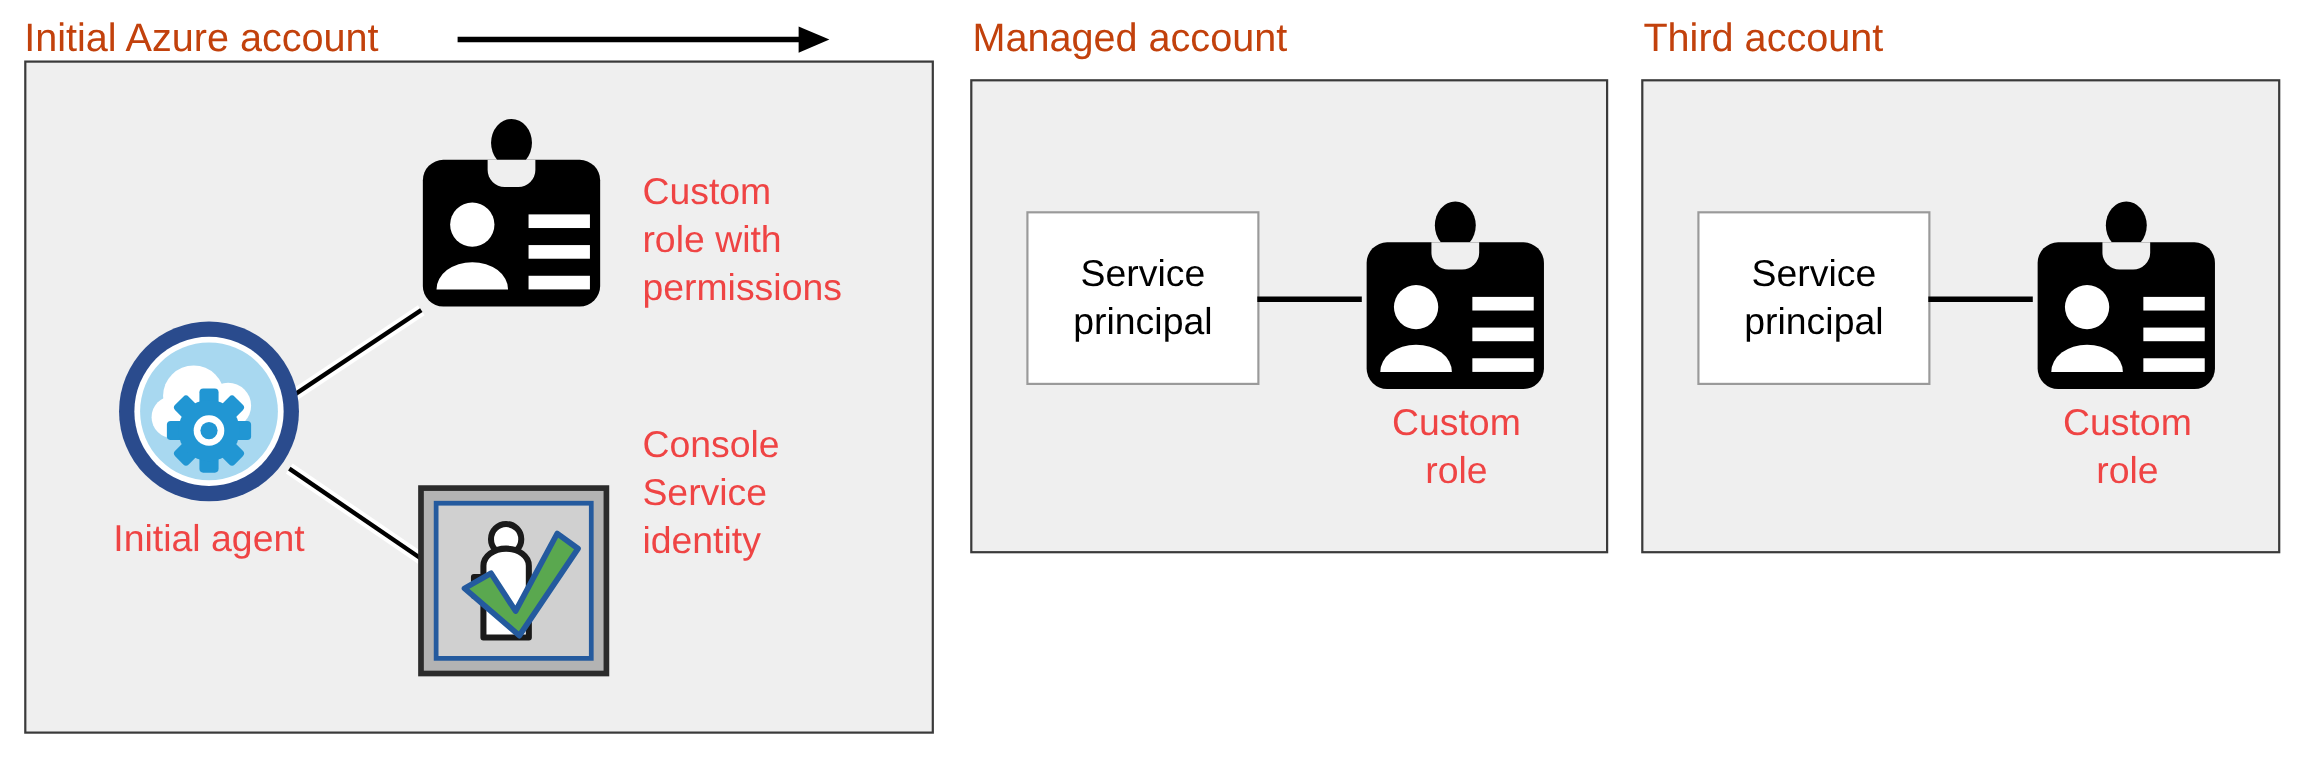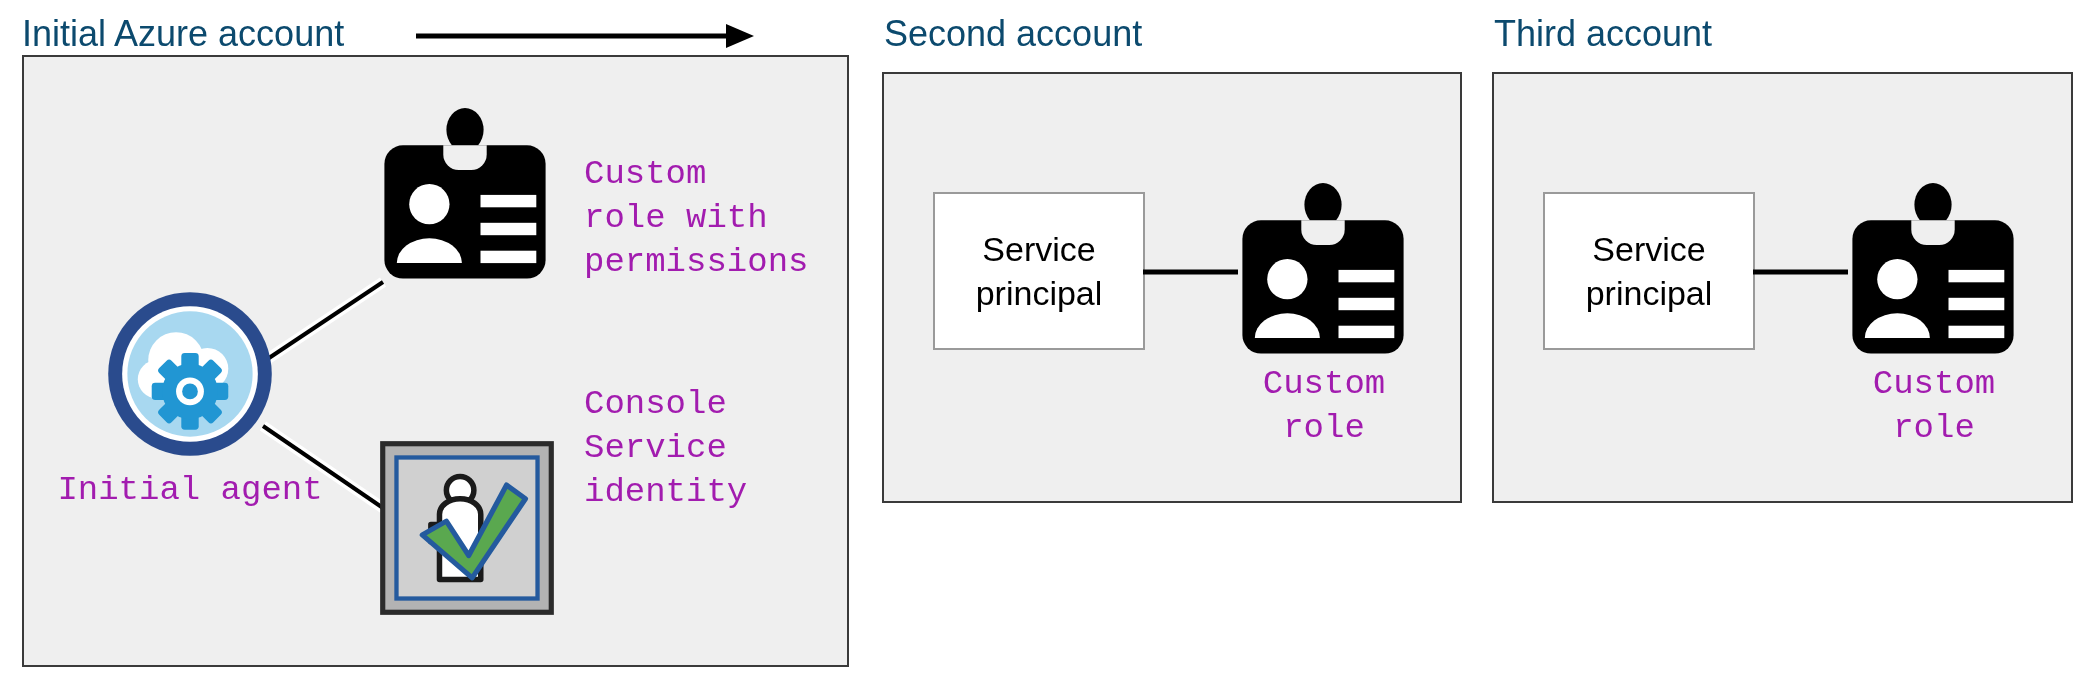--- a/index.html
+++ b/index.html
@@ -1,24 +1,24 @@
 <!DOCTYPE html>
 <html><head>
 <meta charset="utf-8">
 <style>
   html,body{margin:0;padding:0;background:#ffffff;}
   body{width:2100px;height:690px;font-family:"Liberation Sans",sans-serif;color:#000;}
   #stage{position:relative;width:2100px;height:690px;overflow:hidden;background:#fff;}
 
-  .panel-title{position:absolute;font-size:36px;line-height:36px;color:#0c4a6e;white-space:nowrap;font-family:"Liberation Sans",sans-serif;}
+  .panel-title{position:absolute;font-size:36px;line-height:36px;color:#c2410c;white-space:nowrap;font-family:"Liberation Sans",sans-serif;}
   .panel{position:absolute;background:#efefef;border:2px solid #3a3a3a;box-sizing:border-box;}
 
   .flow-arrow{position:absolute;}
 
-  .node-label{position:absolute;font-size:34px;line-height:44px;color:#a21caf;font-family:Liberation Mono, monospace;white-space:pre-line;}
+  .node-label{position:absolute;font-size:34px;line-height:44px;color:#ef4444;font-family:Liberation Sans, sans-serif;white-space:pre-line;}
   .node-label.center{text-align:center;}
 
   .sp-box{position:absolute;background:#ffffff;border:2px solid #9a9a9a;box-sizing:border-box;
           display:flex;align-items:center;justify-content:center;text-align:center;
           font-size:34px;line-height:44px;color:#000;white-space:pre-line;}
 
   .icon-badge{position:absolute;}
   .icon-msi{position:absolute;}
   .icon-agent{position:absolute;}
   .connector{position:absolute;}
@@ -31,21 +31,21 @@
 
   <div class="panel-title" style="left:22px;top:16px;">Initial Azure account</div>
 
   <div class="flow-arrow" style="left:410px;top:16px;width:350px;height:40px;">
     <svg width="350" height="40" viewBox="0 0 350 40">
       <line x1="6" y1="20" x2="322" y2="20" stroke="#000000" stroke-width="5"></line>
       <polygon points="316,8 344,20 316,32" fill="#000000"></polygon>
     </svg>
   </div>
 
-  <div class="panel-title" style="left:884px;top:16px;">Second account</div>
+  <div class="panel-title" style="left:884px;top:16px;">Managed account</div>
 
   <div class="panel-title" style="left:1494px;top:16px;">Third account</div>
 
   <div class="panel" style="left:22px;top:55px;width:827px;height:612px;"></div>
 
   <div class="connector" style="left:255px;top:240px;width:330px;height:390px;">
     <svg width="330" height="390" viewBox="0 0 330 390">
 
       <line x1="8" y1="122" x2="128" y2="42" stroke="#ffffff" stroke-width="11"></line>
       <line x1="8" y1="122" x2="128" y2="42" stroke="#000000" stroke-width="4"></line>

